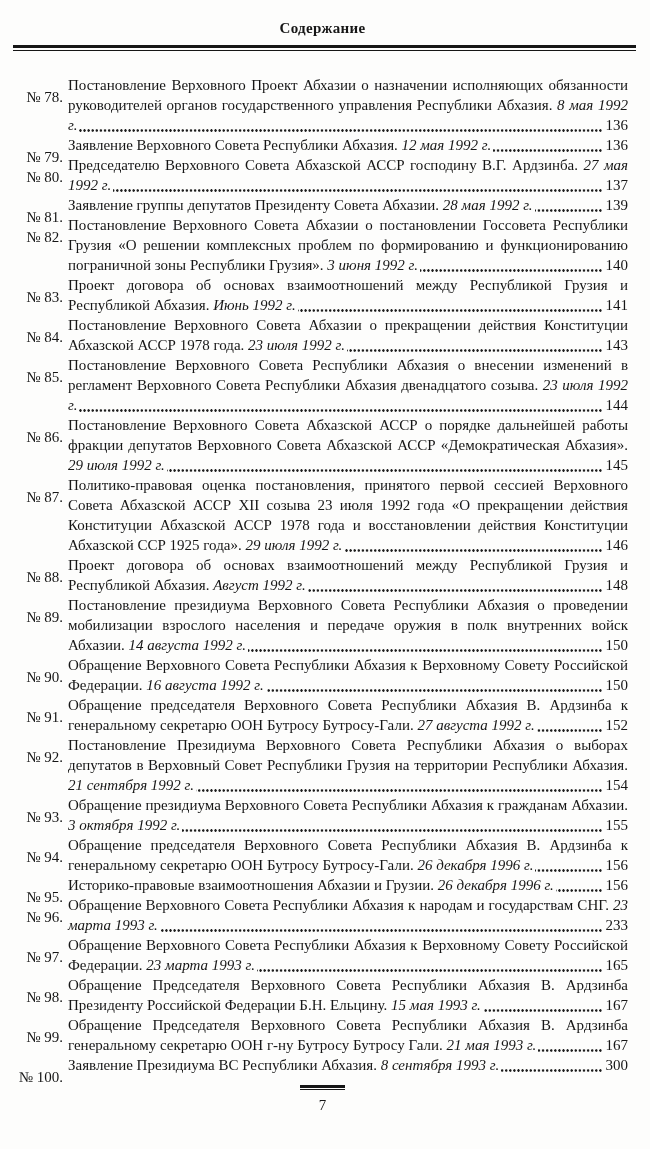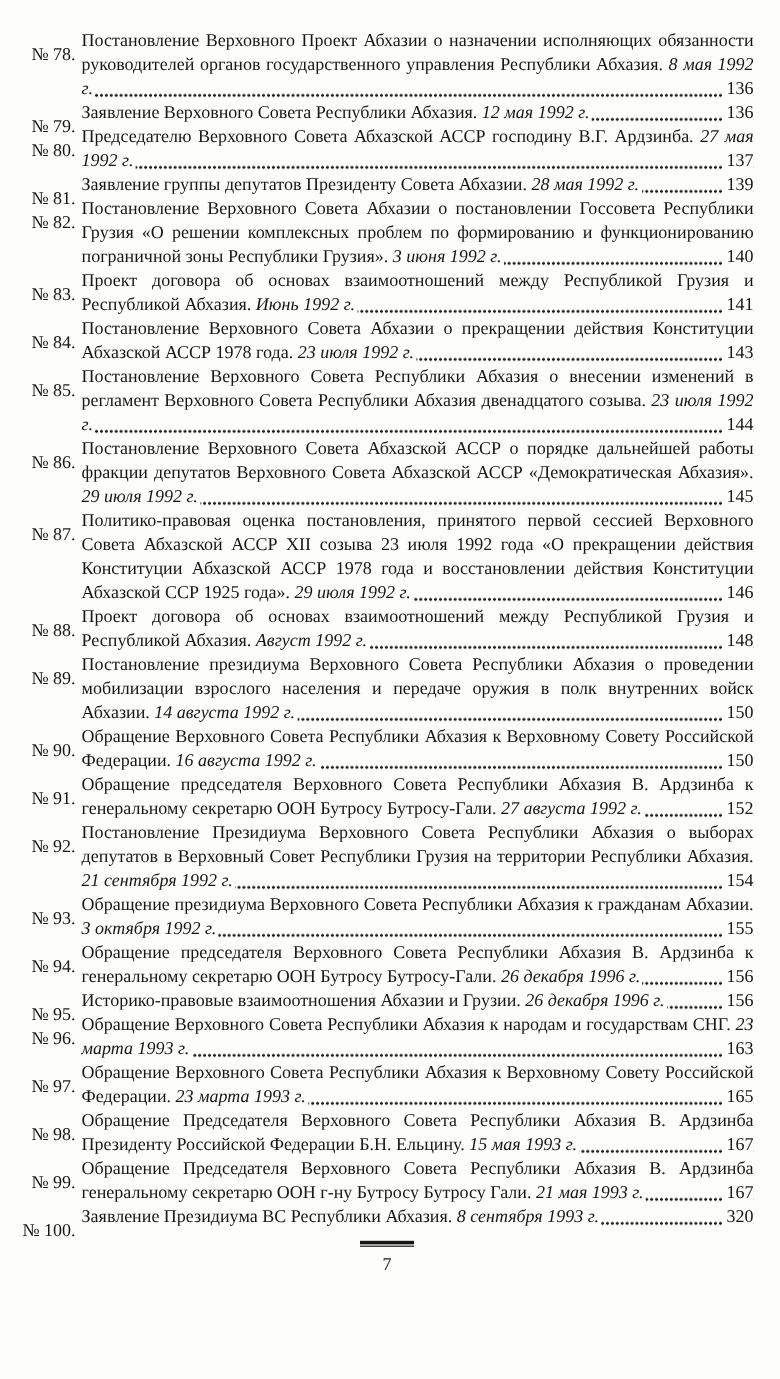--- a/index.html
+++ b/index.html
@@ -84,20 +84,24 @@
   .footer-page {
     text-align: center;
     margin-top: 5px;
   }
 </style>
 </head>
 <body>
 
 <div class="page">
 
+  <div class="header">
+    <div class="header-title">Содержание</div>
+    <div class="rule-full"></div>
+  </div>
 
   <div class="toc" id="toc-list">
     <div class="entry"><span class="num">№ 78.</span><span class="txt"><span class="title">Постановление Верховного Проект Абхазии о назначении исполняющих обя­занности руководителей органов государственного управления Республики Абхазия.</span><span class="date"> 8 мая 1992 г.</span></span><span class="pg">136</span></div>
 
     <div class="entry"><span class="num">№ 79.</span><span class="txt"><span class="title">Заявление Верховного Совета Республики Абхазия.</span><span class="date"> 12 мая 1992 г.</span></span><span class="pg">136</span></div>
 
     <div class="entry"><span class="num">№ 80.</span><span class="txt"><span class="title">Председателю Верховного Совета Абхазской АССР господину В.Г. Ардзинба.</span><span class="date"> 27 мая 1992 г.</span></span><span class="pg">137</span></div>
 
     <div class="entry"><span class="num">№ 81.</span><span class="txt"><span class="title">Заявление группы депутатов Президенту Совета Абхазии.</span><span class="date"> 28 мая 1992 г.</span></span><span class="pg">139</span></div>
 
@@ -122,29 +126,29 @@
     <div class="entry"><span class="num">№ 91.</span><span class="txt"><span class="title">Обращение председателя Верховного Совета Республики Абхазия В. Ардзинба к генеральному секретарю ООН Бутросу Бутросу-Гали.</span><span class="date"> 27 августа 1992 г.</span></span><span class="pg">152</span></div>
 
     <div class="entry"><span class="num">№ 92.</span><span class="txt"><span class="title">Постановление Президиума Верховного Совета Республики Абхазия о выбо­рах депутатов в Верховный Совет Республики Грузия на территории Респуб­лики Абхазия.</span><span class="date"> 21 сентября 1992 г.</span></span><span class="pg">154</span></div>
 
     <div class="entry"><span class="num">№ 93.</span><span class="txt"><span class="title">Обращение президиума Верховного Совета Республики Абхазия к гражданам Абхазии.</span><span class="date"> 3 октября 1992 г.</span></span><span class="pg">155</span></div>
 
     <div class="entry"><span class="num">№ 94.</span><span class="txt"><span class="title">Обращение председателя Верховного Совета Республики Абхазия В. Ардзинба к генеральному секретарю ООН Бутросу Бутросу-Гали.</span><span class="date"> 26 декабря 1996 г.</span></span><span class="pg">156</span></div>
 
     <div class="entry"><span class="num">№ 95.</span><span class="txt"><span class="title">Историко-правовые взаимоотношения Абхазии и Грузии.</span><span class="date"> 26 декабря 1996 г.</span></span><span class="pg">156</span></div>
 
-    <div class="entry"><span class="num">№ 96.</span><span class="txt"><span class="title">Обращение Верховного Совета Республики Абхазия к народам и государствам СНГ.</span><span class="date"> 23 марта 1993 г.</span></span><span class="pg">163</span></div>
+    <div class="entry"><span class="num">№ 96.</span><span class="txt"><span class="title">Обращение Верховного Совета Республики Абхазия к народам и государствам СНГ.</span><span class="date"> 23 марта 1993 г.</span></span><span class="pg">233</span></div>
 
     <div class="entry"><span class="num">№ 97.</span><span class="txt"><span class="title">Обращение Верховного Совета Республики Абхазия к Верховному Совету Рос­сийской Федерации.</span><span class="date"> 23 марта 1993 г.</span></span><span class="pg">165</span></div>
 
     <div class="entry"><span class="num">№ 98.</span><span class="txt"><span class="title">Обращение Председателя Верховного Совета Республики Абхазия В. Ардзинба Президенту Российской Федерации Б.Н. Ельцину.</span><span class="date"> 15 мая 1993 г.</span></span><span class="pg">167</span></div>
 
     <div class="entry"><span class="num">№ 99.</span><span class="txt"><span class="title">Обращение Председателя Верховного Совета Республики Абхазия В. Ардзинба генеральному секретарю ООН г-ну Бутросу Бутросу Гали.</span><span class="date"> 21 мая 1993 г.</span></span><span class="pg">167</span></div>
 
-    <div class="entry"><span class="num">№ 100.</span><span class="txt"><span class="title">Заявление Президиума ВС Республики Абхазия.</span><span class="date"> 8 сентября 1993 г.</span></span><span class="pg">320</span></div>
+    <div class="entry"><span class="num">№ 100.</span><span class="txt"><span class="title">Заявление Президиума ВС Республики Абхазия.</span><span class="date"> 8 сентября 1993 г.</span></span><span class="pg">300</span></div>
   </div>
 
   <div class="footer">
     <div class="rule-short"></div>
     <div class="footer-page">7</div>
   </div>
 
 </div>
 
 </body></html>

